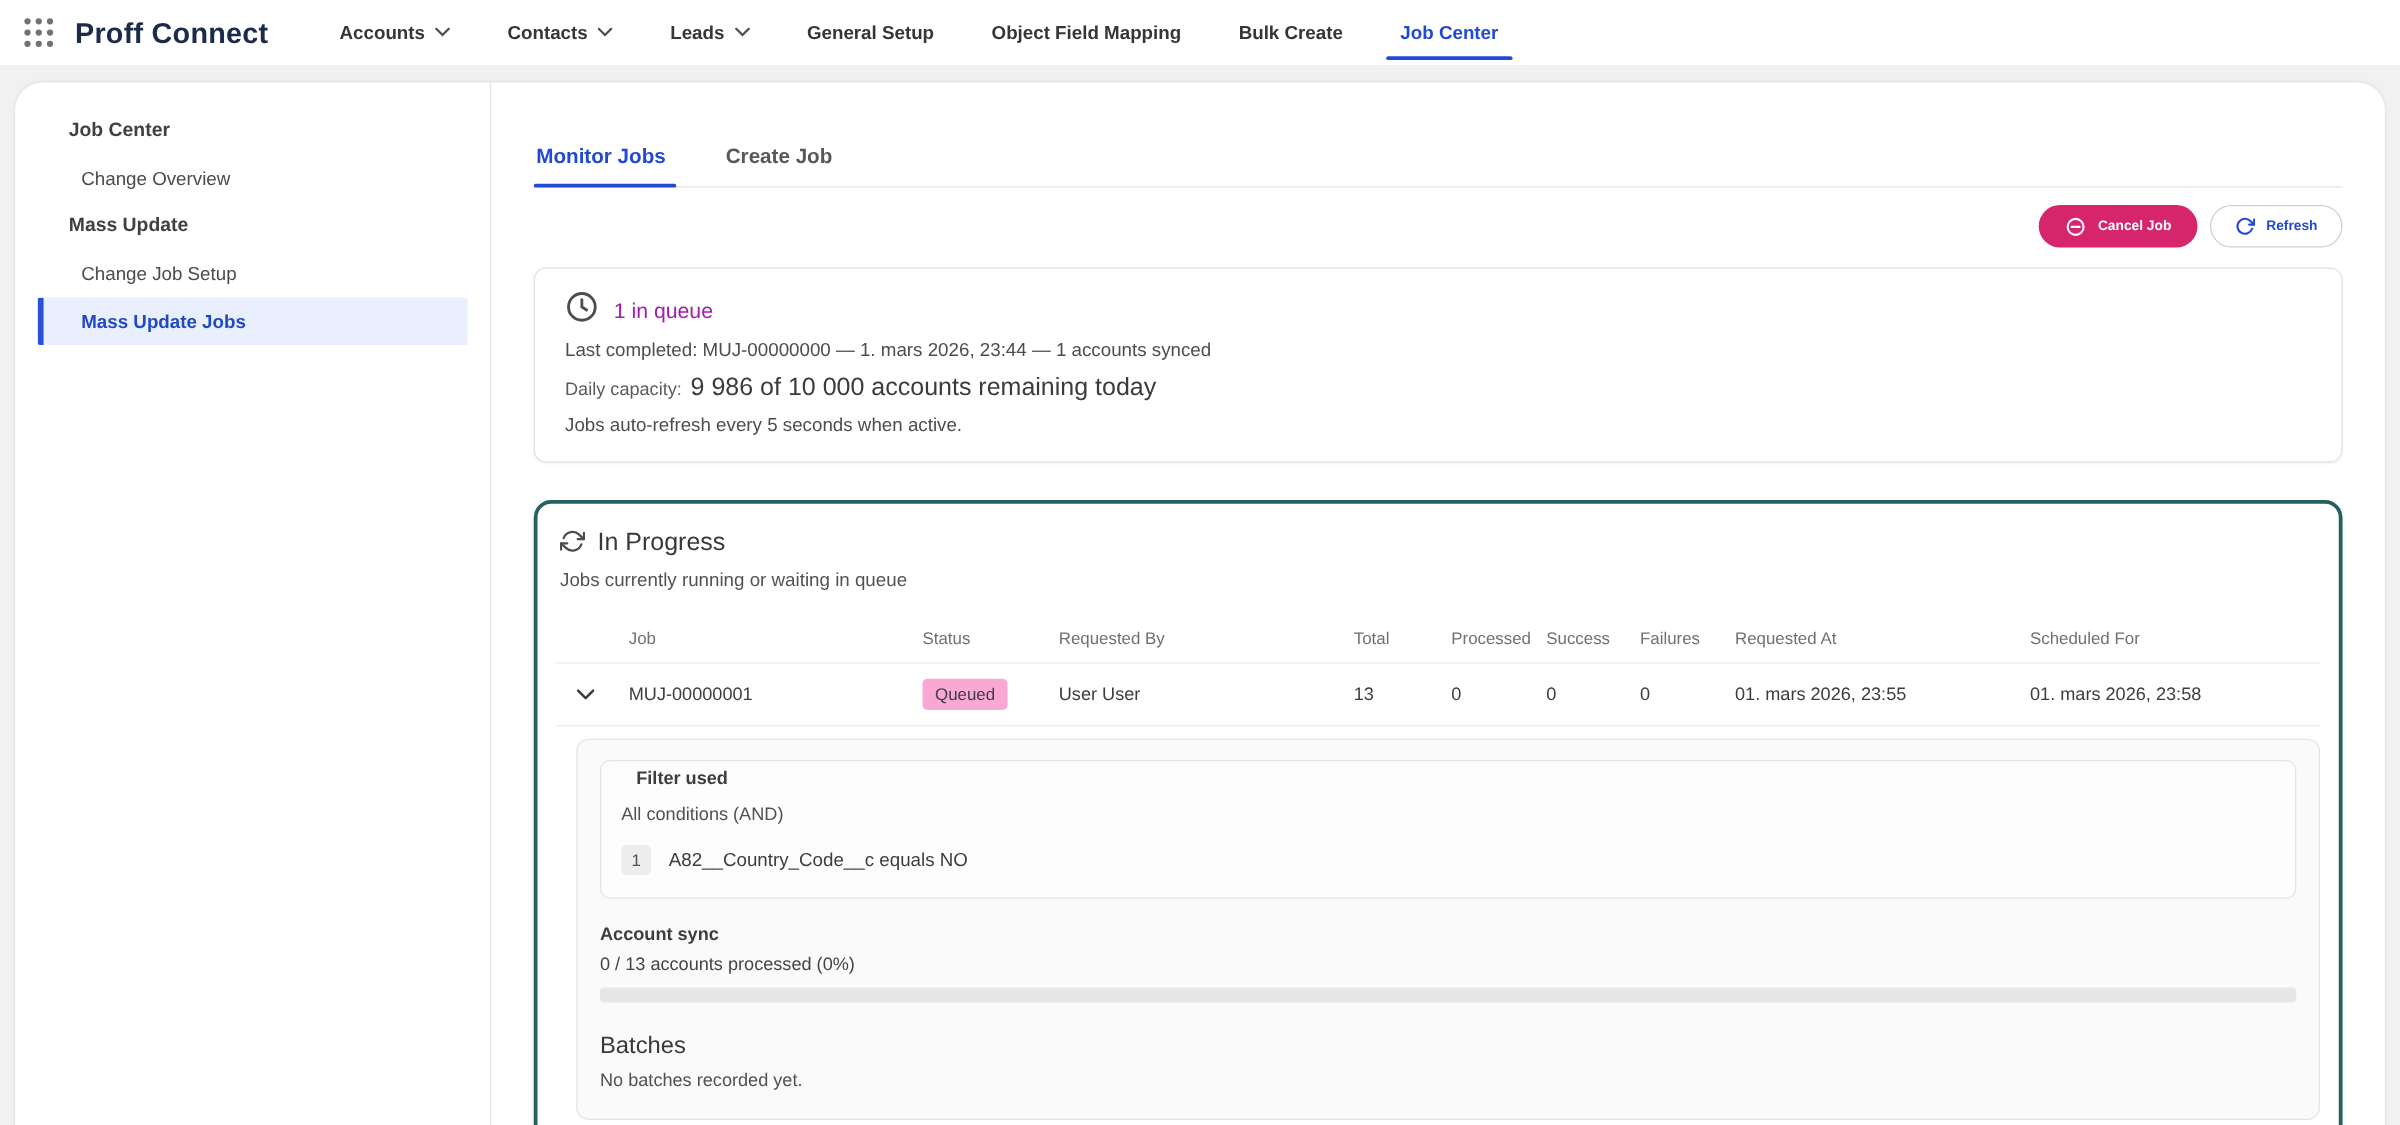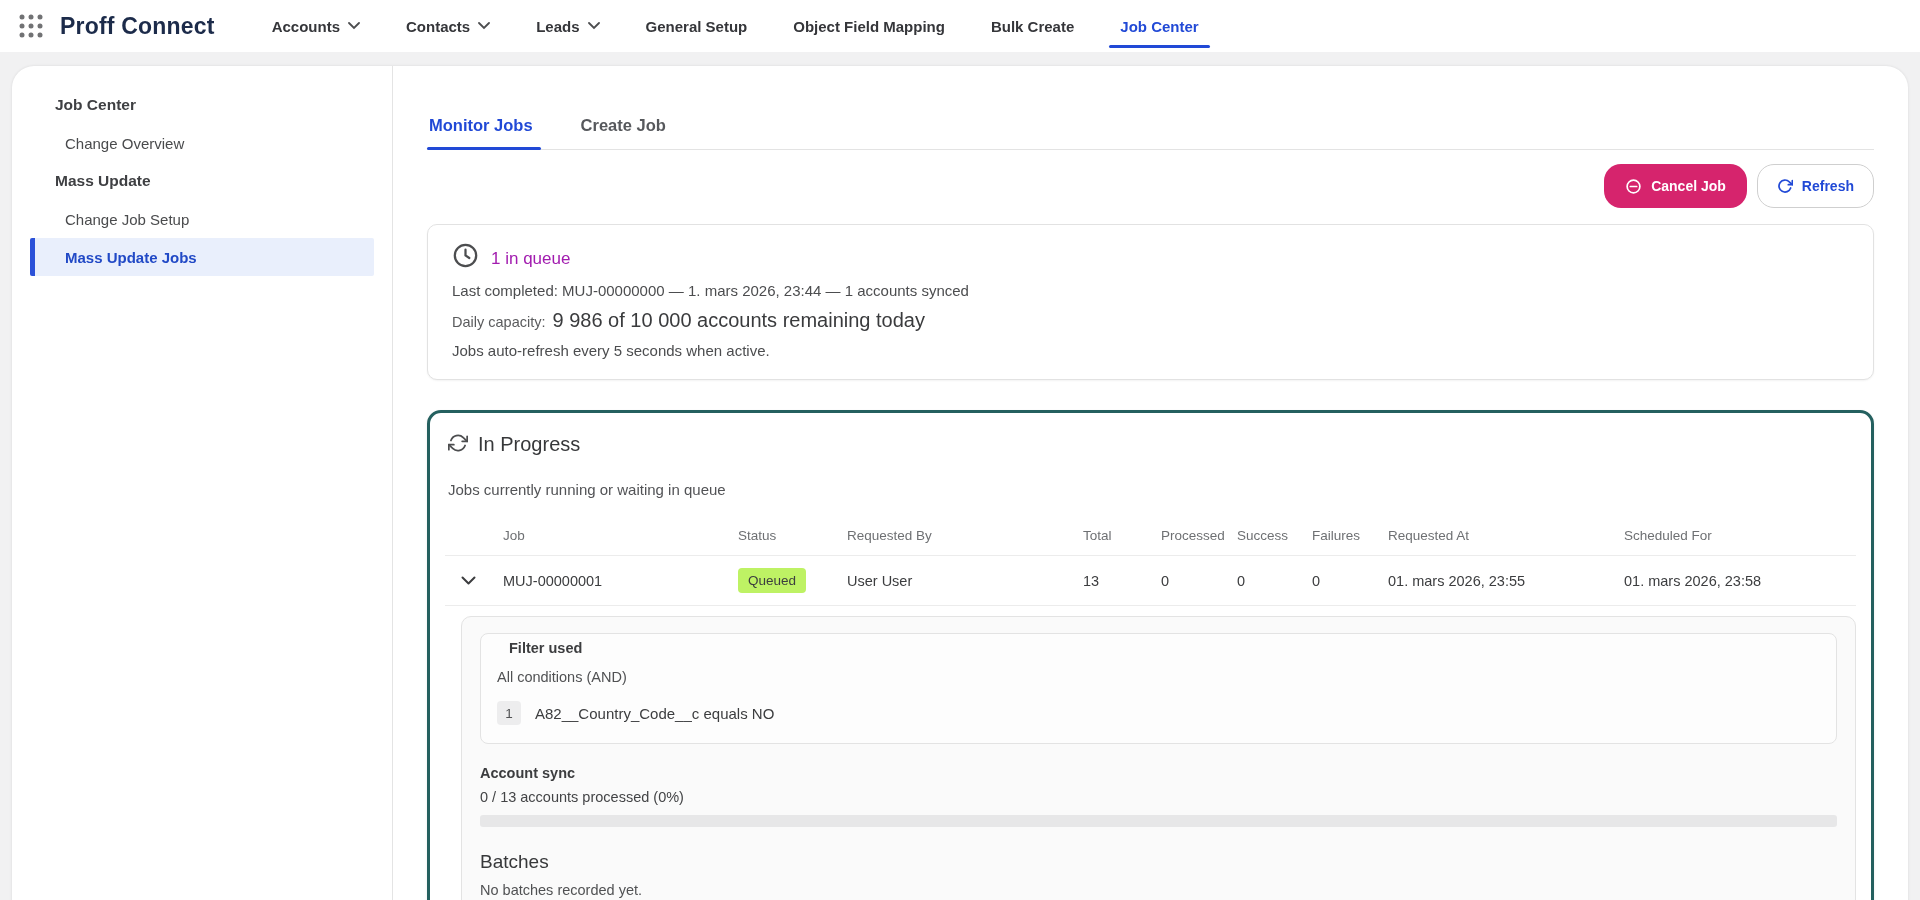--- a/index.html
+++ b/index.html
@@ -32,48 +32,48 @@
   
   .main { flex:1; padding:0 34px; }
   .tabs { margin-top:50px; display:flex; border-bottom:1px solid #e3e3e3; }
   .tab { font-size:16.5px; font-weight:700; color:#56585c; padding:0 2px 14px; margin-right:44px;
     cursor:pointer; position:relative; }
   .tab.active { color:#2149d6; }
   .tab.active::after { content:""; position:absolute; left:0; right:-6px; bottom:-1px; height:3.5px;
     background:#2149d6; border-radius:2px; }
 
   .actions { margin-top:14px; display:flex; justify-content:flex-end; gap:10px; }
-  .btn { height:44px; display:flex; align-items:center; gap:9px; border-radius:17px; font-size:14px;
+  .btn { height:34px; display:flex; align-items:center; gap:9px; border-radius:17px; font-size:11px;
     font-weight:700; cursor:pointer; border:none; font-family:"Liberation Sans",sans-serif; }
   .btn-cancel { background:#d6246d; color:#fff; padding:0 21px; }
   .btn-refresh { background:#fff; color:#2149d6; padding:0 19px; border:1px solid #cfcfcf; }
 
   
   .card { border:1px solid #e2e2e2; border-radius:10px; box-shadow:0 1px 2px rgba(0,0,0,.05); background:#fff; }
   .queue-card { margin-top:16px; padding:17px 24px 20px; }
   .queue-line1 { display:flex; align-items:flex-end; gap:12px; font-size:17px; color:#a21caf; }
   .queue-line2 { margin-top:13px; font-size:15px; color:#4c4d4f; }
   .queue-line3 { margin-top:10px; display:flex; align-items:baseline; gap:7px; }
   .cap-label { font-size:14.5px; color:#5a5b5d; }
   .cap-value { font-size:20px; color:#3a3b3d; }
   .queue-line4 { margin-top:10px; font-size:15px; color:#4c4d4f; }
 
   
   .progress-card { margin-top:30px; border:3px solid #24605f; border-radius:14px; background:#fff;
     padding:20px 15px 24px; box-shadow:0 1px 3px rgba(0,0,0,.08); }
   .ip-head { padding:0 3px; }
   .ip-title { display:flex; gap:10px; font-size:20px; color:#37383a; }
-  .ip-sub { margin-top:25px; font-size:15px; color:#525356; }
+  .ip-sub { margin-top:10px; font-size:15px; color:#525356; }
 
   .tgrid { display:grid; grid-template-columns:58px 235px 109px 236px 78px 76px 75px 76px 236px 1fr;
     align-items:center; }
   .thead { margin-top:18px; height:40px; font-size:13.5px; color:#6e7073; border-bottom:1px solid #ececec; }
   .trow { height:50px; font-size:14.5px; color:#3c3d3f; border-bottom:1px solid #ececec; }
   .expander { background:none; border:none; cursor:pointer; padding:0 0 0 16px; display:flex; align-items:center; }
-  .badge { display:inline-block; background:#bef264; color:#3c3d3f; font-size:13.5px; padding:5px 10px;
+  .badge { display:inline-block; background:#f9a8d4; color:#3c3d3f; font-size:13.5px; padding:5px 10px;
     border-radius:4px; }
 
   
   .details { margin:10px 0 0 16px; border:1px solid #e3e3e3; border-radius:10px; background:#fafafa;
     padding:16px 18px 22px; }
   .filter-card { background:#fdfdfd; border:1px solid #e3e3e3; border-radius:8px; padding:6px 16px 18px; }
   .filter-title { font-size:14.5px; font-weight:700; color:#3c3d3f; margin-left:12px; }
   .conditions { margin-top:13px; font-size:14.5px; color:#505153; }
   .filter-row { margin-top:16px; display:flex; align-items:center; gap:14px; }
   .idx-chip { width:24px; height:24px; background:#ededee; border-radius:4px; display:flex; align-items:center;

